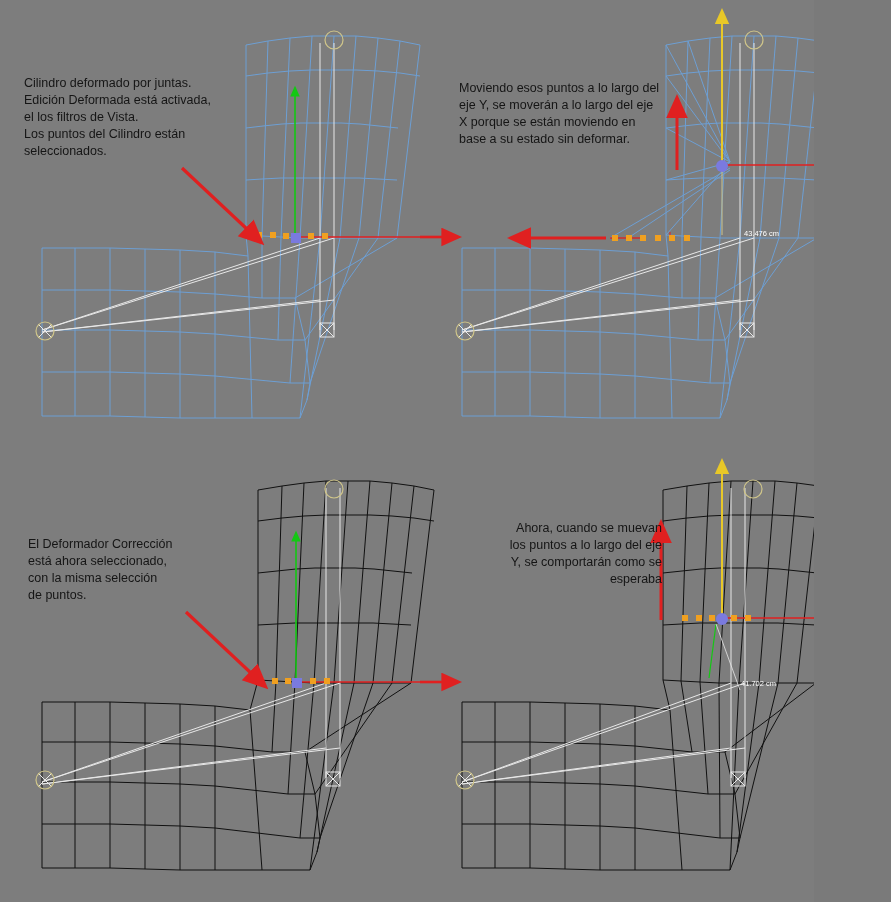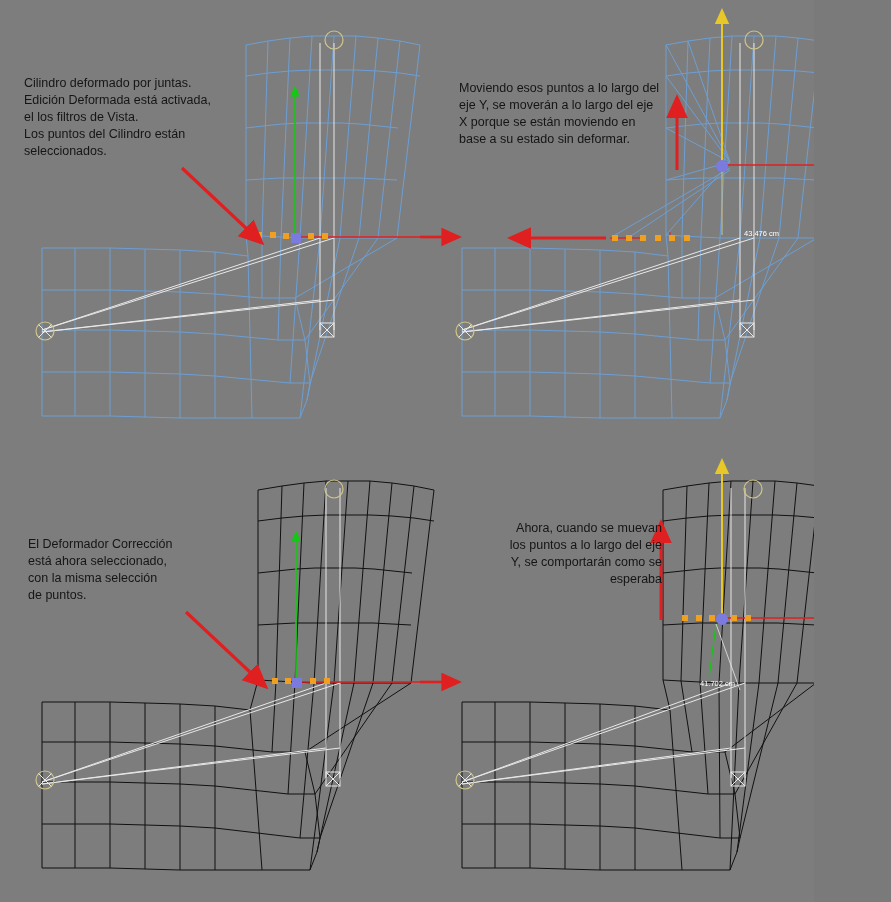--- a/index.html
+++ b/index.html
@@ -373,15 +373,15 @@
   <div class="note" style="left:28px; top:530px; width:230px;margin-top:6px;">El Deformador Corrección
 está ahora seleccionado,
 con la misma selección
 de puntos.</div>
   <div class="note" style="left:452px; top:520px; width:210px;text-align:right;">Ahora, cuando se muevan
 los puntos a lo largo del eje
 Y, se comportarán como se
 esperaba</div>
 
   <div class="measure" style="left:730px; top:229px;margin-left:14px;">43.476 cm</div>
-  <div class="measure" style="left:700px; top:679px;">41.702 cm</div>
+  <div class="measure" style="left:700px; top:679px;padding-left:41px;">41.702 cm</div>
 
 </div>
 
 </body></html>

